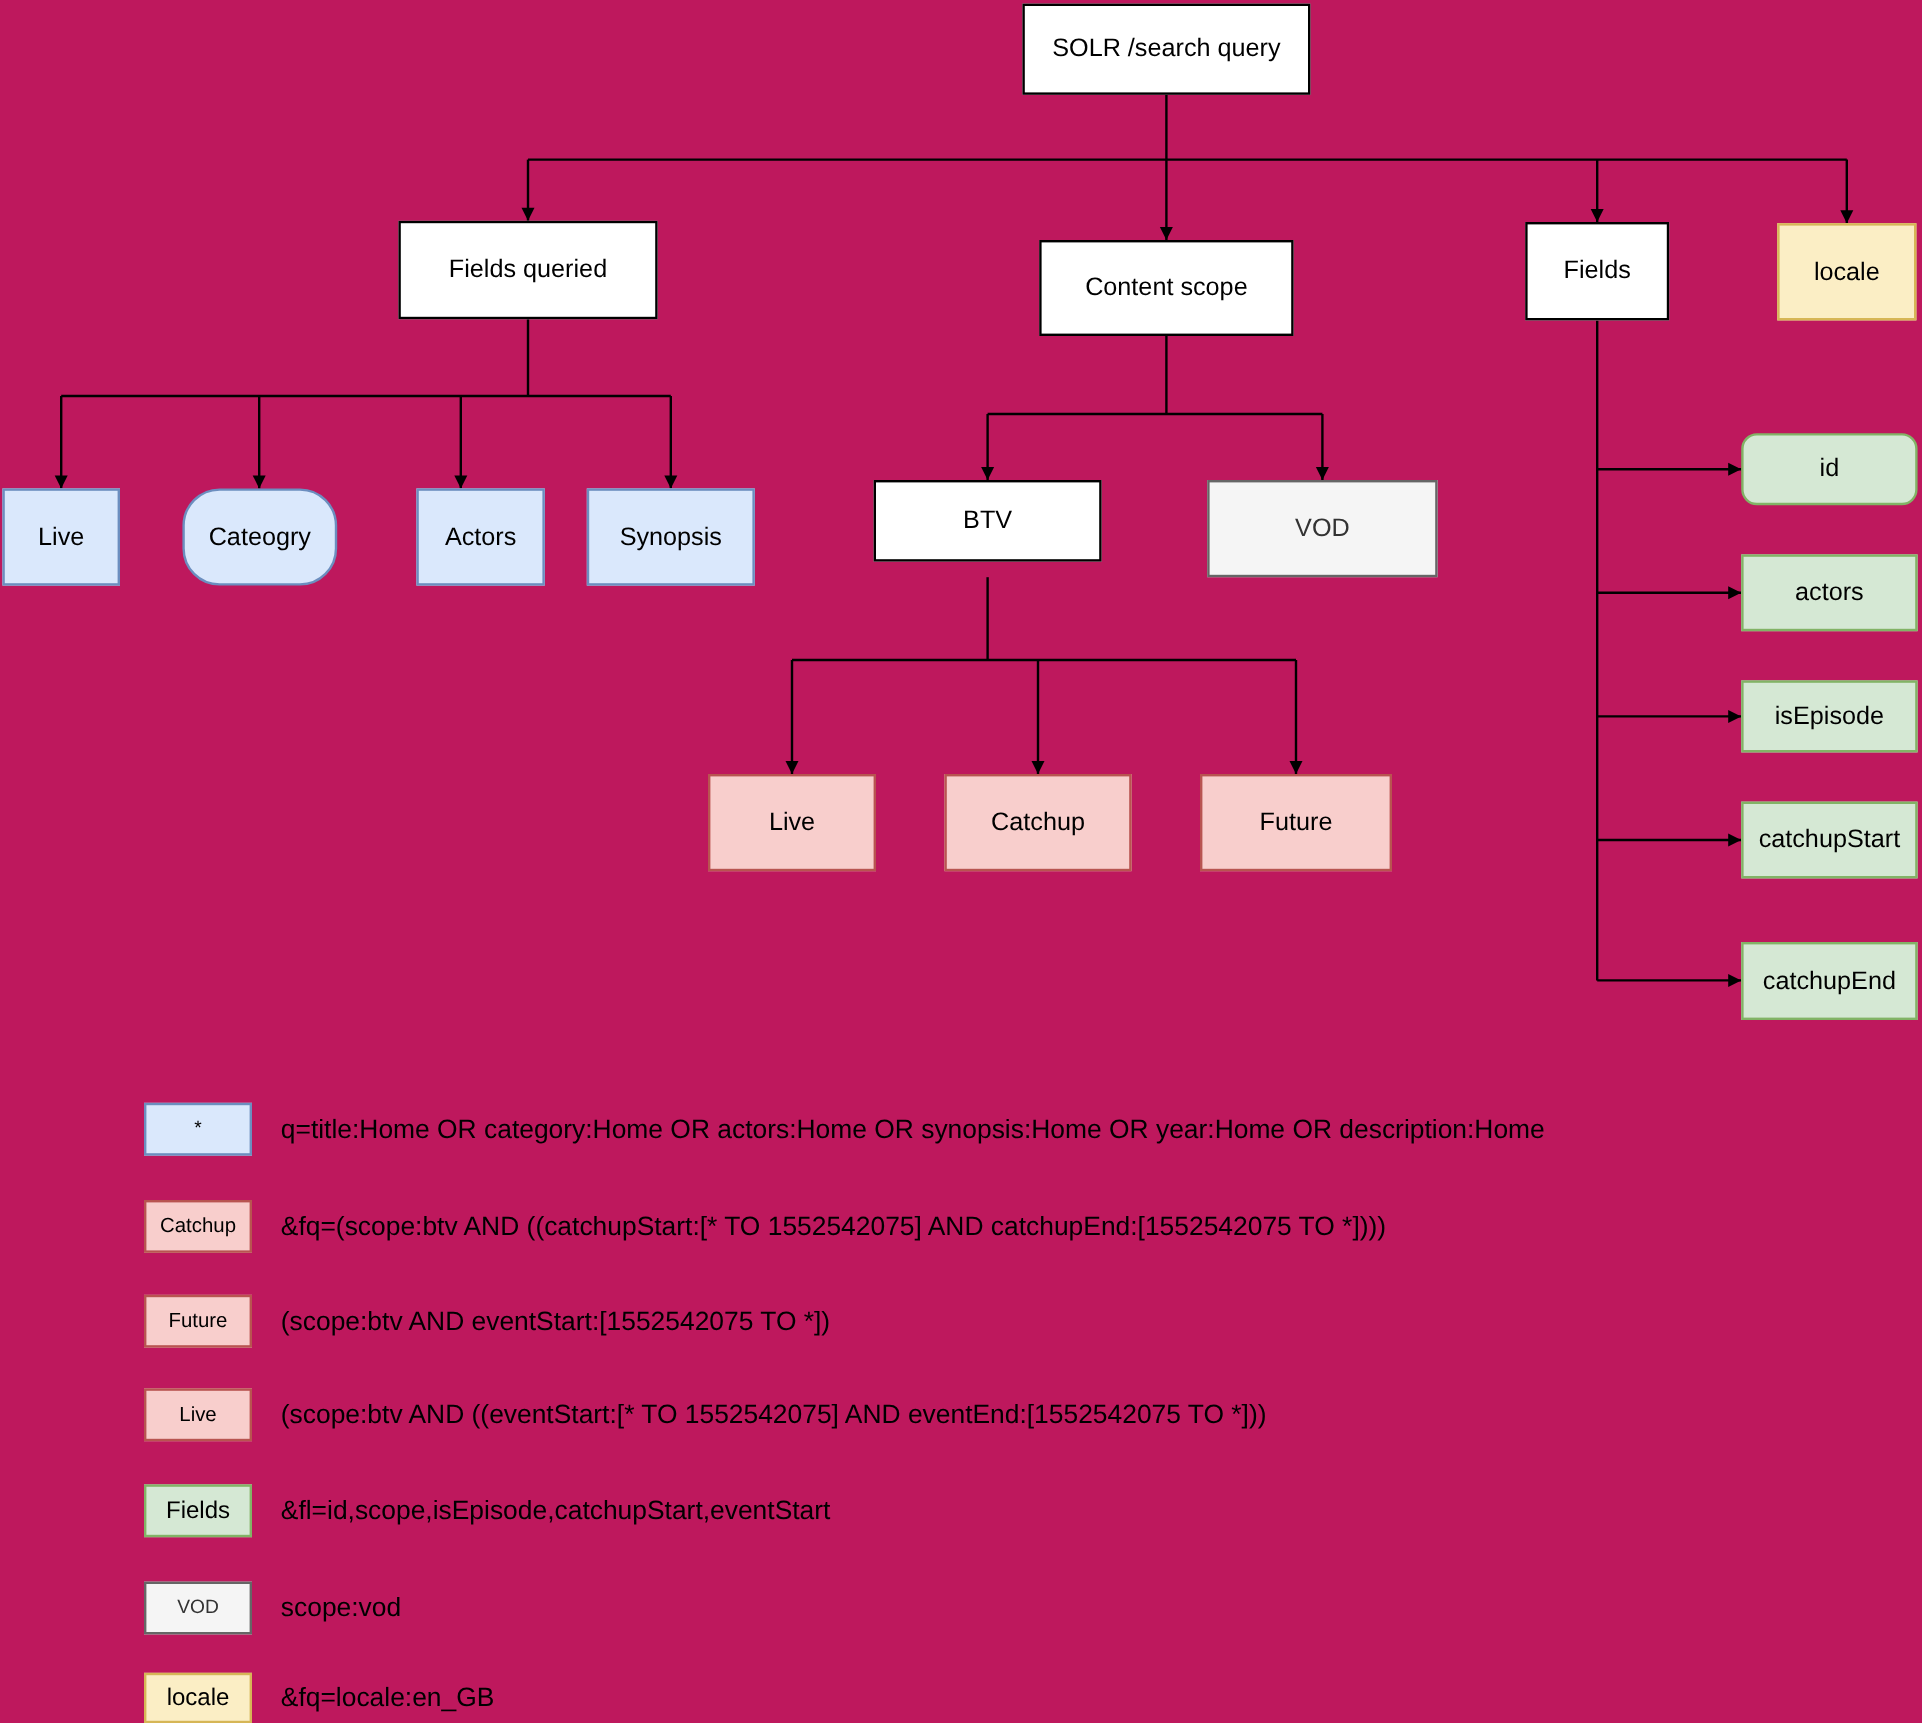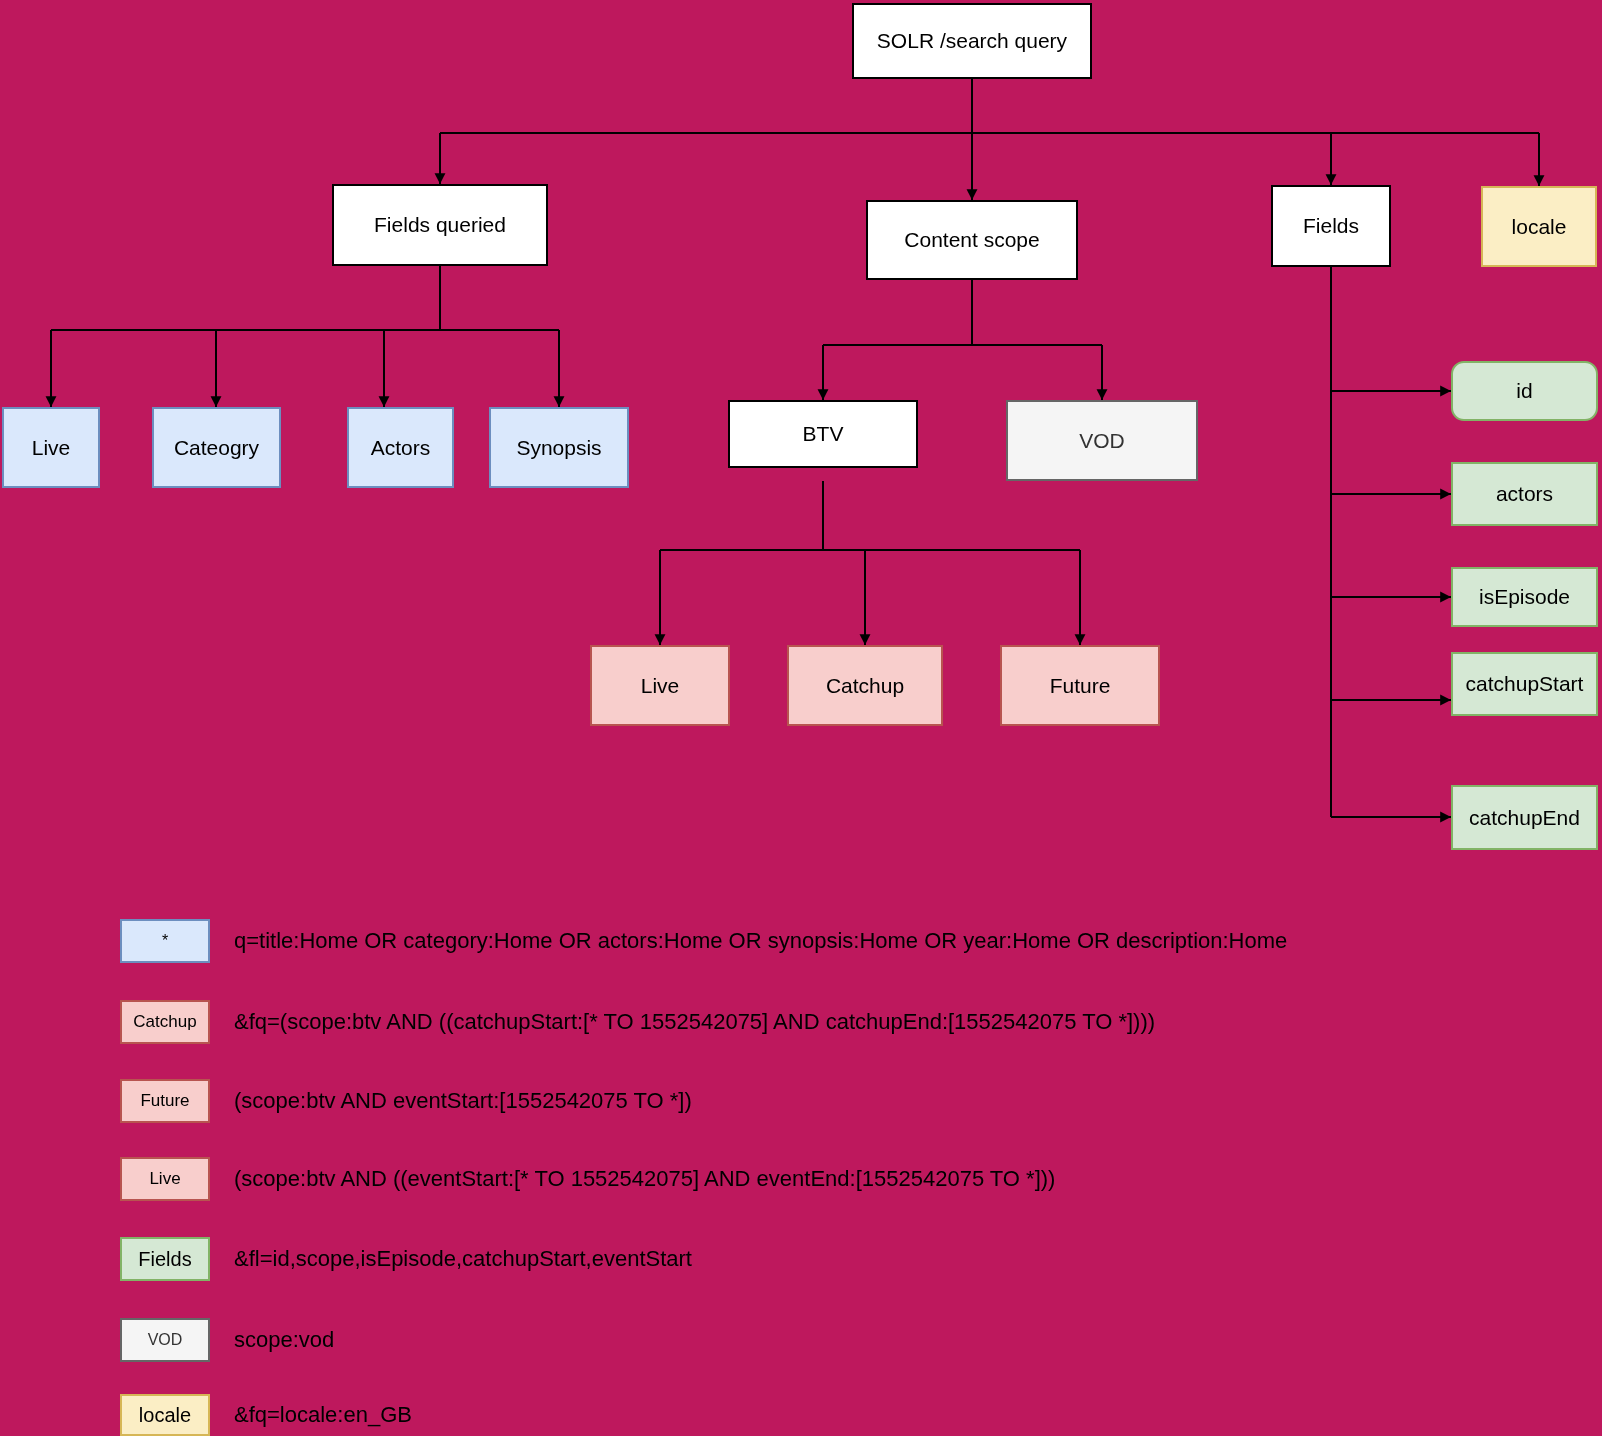--- a/index.html
+++ b/index.html
@@ -84,21 +84,21 @@
   <div class="node" style="left:332px;top:184px;width:216px;height:82px;">Fields queried</div>
 
   <div class="node" style="left:866px;top:200px;width:212px;height:80px;">Content scope</div>
 
   <div class="node" style="left:1271px;top:185px;width:120px;height:82px;">Fields</div>
 
   <div class="node yellow" style="left:1481px;top:186px;width:116px;height:81px;">locale</div>
 
   <div class="node blue" style="left:2px;top:407px;width:98px;height:81px;">Live</div>
 
-  <div class="node blue" style="left:152px;top:407px;width:129px;height:81px;">Cateogry</div>
+  <div class="node blue" style="left:152px;top:407px;width:129px;height:81px;border-radius:31px;">Cateogry</div>
 
   <div class="node blue" style="left:331px;top:407px;width:107px;height:81px;margin-left:16px;">Actors</div>
 
   <div class="node blue" style="left:489px;top:407px;width:140px;height:81px;">Synopsis</div>
 
   <div class="node" style="left:728px;top:384px;width:190px;height:68px;margin-top:16px;">BTV</div>
 
   <div class="node gray" style="left:1006px;top:400px;width:192px;height:81px;">VOD</div>
 
   <div class="node pink" style="left:590px;top:645px;width:140px;height:81px;">Live</div>
@@ -106,21 +106,21 @@
   <div class="node pink" style="left:787px;top:645px;width:156px;height:81px;">Catchup</div>
 
   <div class="node pink" style="left:1000px;top:645px;width:160px;height:81px;">Future</div>
 
   <div class="node green" style="left:1451px;top:361px;width:147px;height:60px;border-radius:13px;">id</div>
 
   <div class="node green" style="left:1451px;top:462px;width:147px;height:64px;">actors</div>
 
   <div class="node green" style="left:1451px;top:567px;width:147px;height:60px;">isEpisode</div>
 
-  <div class="node green" style="left:1451px;top:652px;width:147px;height:64px;">catchupStart</div>
+  <div class="node green" style="left:1451px;top:668px;width:147px;height:64px;">catchupStart</div>
 
   <div class="node green" style="left:1451px;top:785px;width:147px;height:65px;">catchupEnd</div>
 
   <div class="legend-row" style="top:919px;">
     <div class="lg-box blue" style="font-size:16px;">*</div>
     <div class="lg-text">q=title:Home OR category:Home OR actors:Home OR synopsis:Home OR year:Home OR description:Home</div>
   </div>
 
   <div class="legend-row" style="top:1000px;">
     <div class="lg-box pink">Catchup</div>

